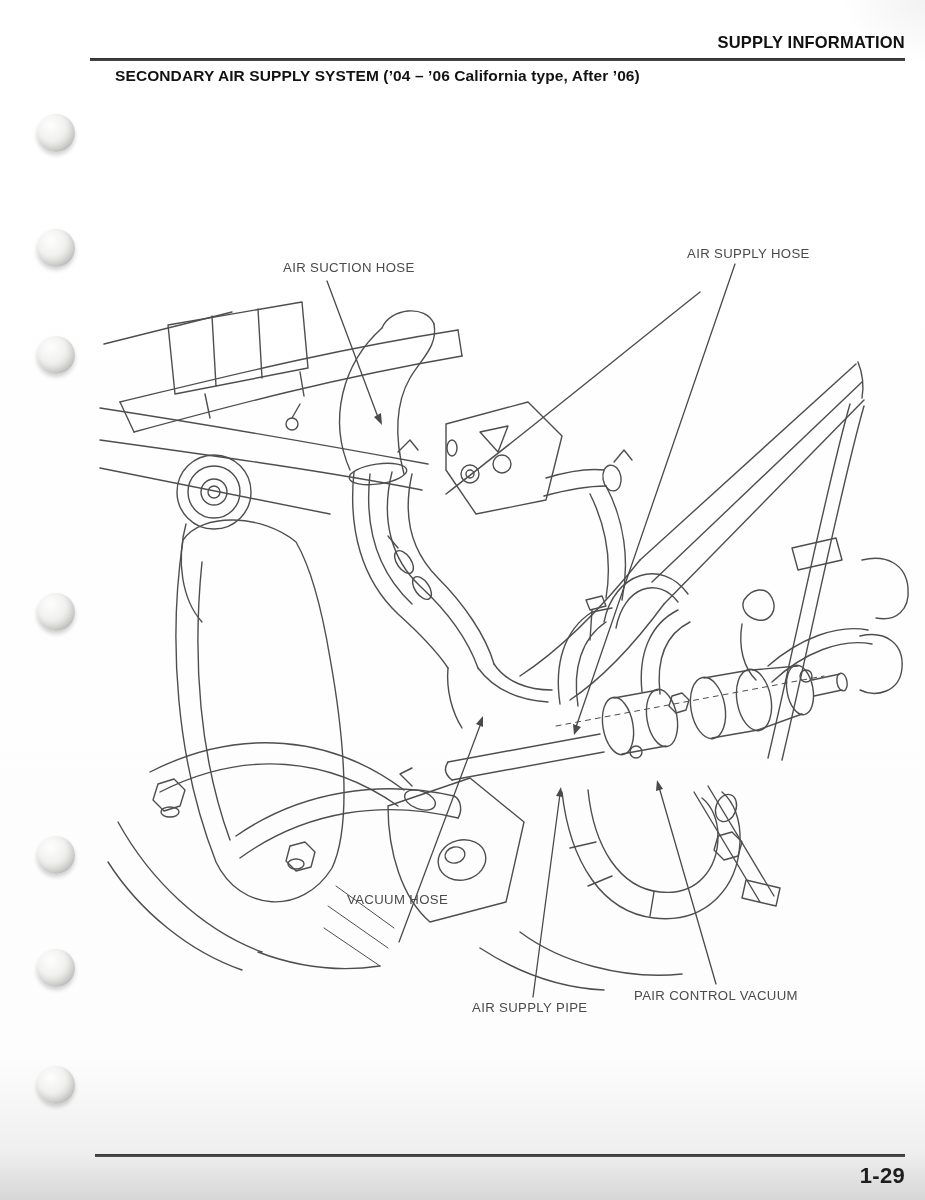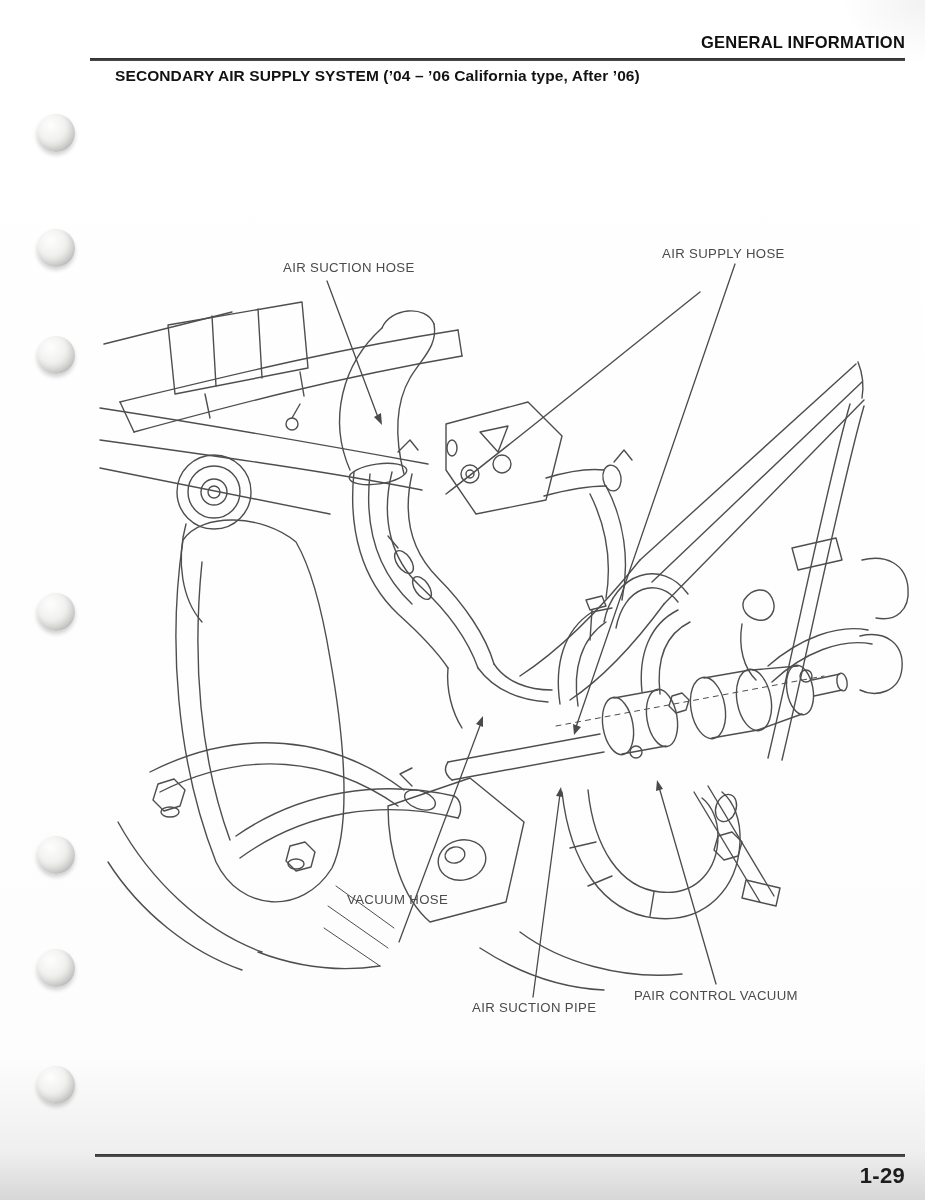--- a/index.html
+++ b/index.html
@@ -63,21 +63,21 @@
 <div class="page">
 
   <span class="hole" style="top:114px"></span>
   <span class="hole" style="top:229px"></span>
   <span class="hole" style="top:336px"></span>
   <span class="hole" style="top:593px"></span>
   <span class="hole" style="top:836px"></span>
   <span class="hole" style="top:949px"></span>
   <span class="hole" style="top:1066px"></span>
 
-  <div class="header-text">GENERAL INFORMATION</div>
+  <div class="header-text">SUPPLY INFORMATION</div>
   <div class="header-rule"></div>
   <div class="page-title">SECONDARY AIR SUPPLY SYSTEM (’04 – ’06 California type, After ’06)</div>
 
   <div class="diagram">
     <svg class="art" width="925" height="1200" viewBox="0 0 925 1200">
 
       <g>
         <path d="M104,344 L232,312"></path>
         <path d="M168,325 L302,302 L308,368 L175,394 Z"></path>
         <path d="M212,316 L216,386"></path>
@@ -252,21 +252,21 @@
 
         <line class="leader" x1="533" y1="997" x2="560" y2="794"></line>
         <polygon class="arrow" points="561,787 563,797 556,796"></polygon>
 
         <line class="leader" x1="716" y1="984" x2="659" y2="787"></line>
         <polygon class="arrow" points="657,780 656,791 663,789"></polygon>
       </g>
     </svg>
 
     <div class="lbl" style="left:283px;top:260px">AIR SUCTION HOSE</div>
-    <div class="lbl" style="left:662px;top:246px">AIR SUPPLY HOSE</div>
+    <div class="lbl" style="left:687px;top:246px">AIR SUPPLY HOSE</div>
     <div class="lbl" style="left:347px;top:892px">VACUUM HOSE</div>
-    <div class="lbl" style="left:472px;top:1000px">AIR SUCTION PIPE</div>
+    <div class="lbl" style="left:472px;top:1000px">AIR SUPPLY PIPE</div>
     <div class="lbl" style="left:634px;top:988px">PAIR CONTROL VACUUM</div>
   </div>
 
   <div class="footer-rule"></div>
   <div class="page-number">1-29</div>
 </div>
 
 </body></html>

